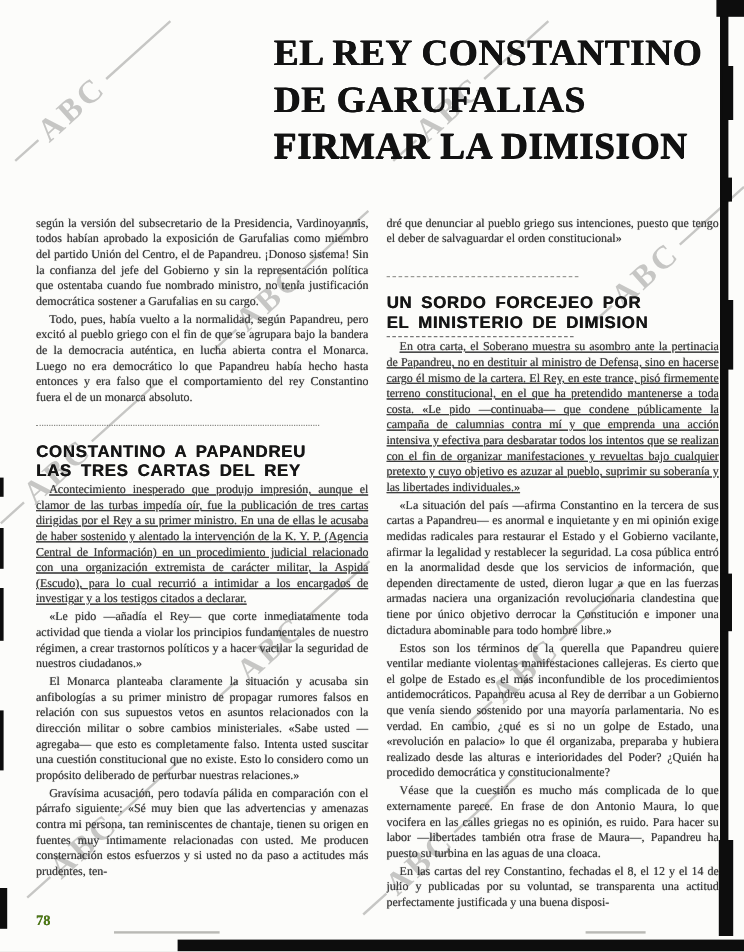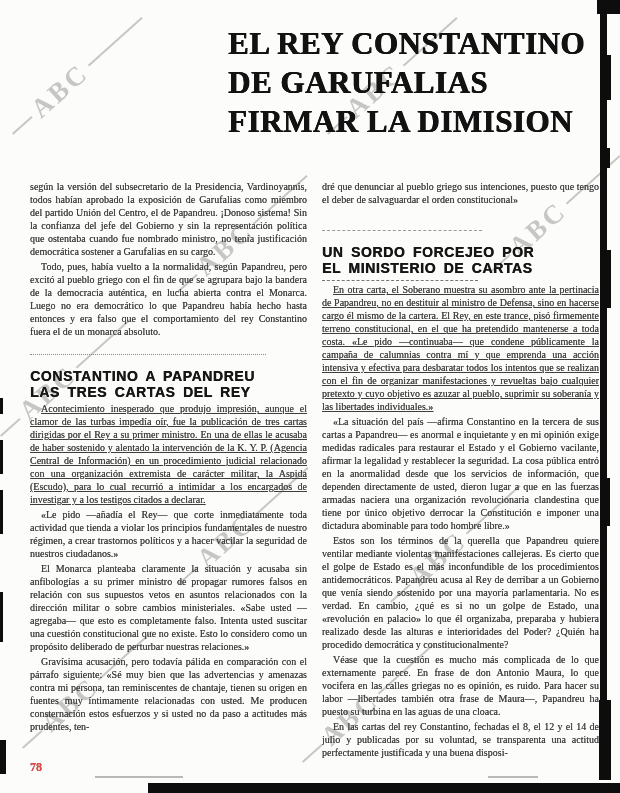--- a/index.html
+++ b/index.html
@@ -50,21 +50,21 @@
     font-family:"Liberation Serif", serif;
     font-weight:bold;font-size:27px;letter-spacing:3px;
     white-space:nowrap;pointer-events:none;
   }
   .wm::before{content:"";width:26px;border-top:2.5px solid #9b9b99;margin-right:5px;}
   .wm::after{content:"";width:72px;border-top:2.5px solid #9b9b99;margin-left:5px;}
   
   .pagenum{
     position:absolute;left:30px;top:760px;
     font-family:"Liberation Serif", serif;font-weight:bold;
-    font-size:12px;color:#ef4444;text-shadow:0 0 .5px rgba(58,58,58,.8);
+    font-size:12px;color:#4d7c0f;text-shadow:0 0 .5px rgba(58,58,58,.8);
   }
   
   .ink{position:absolute;background:#0d0d0d;}
   .ink-soft{position:absolute;background:#b9b9b5;}
 </style>
 </head>
 <body>
 
 <div class="page">
 
@@ -114,21 +114,21 @@
     <p>«Le pido —añadía el Rey— que corte inmediatamente toda actividad que tienda a violar los principios fundamentales de nuestro régimen, a crear trastornos políticos y a hacer vacilar la seguridad de nuestros ciudadanos.»</p>
     <p>El Monarca planteaba claramente la situación y acusaba sin anfibologías a su primer ministro de propagar rumores falsos en relación con sus supuestos vetos en asuntos relacionados con la dirección militar o sobre cambios ministeriales. «Sabe usted —agregaba— que esto es completamente falso. Intenta usted suscitar una cuestión constitucional que no existe. Esto lo considero como un propósito deliberado de perturbar nuestras relaciones.»</p>
     <p>Gravísima acusación, pero todavía pálida en comparación con el párrafo siguiente: «Sé muy bien que las advertencias y amenazas contra mi persona, tan reminiscentes de chantaje, tienen su origen en fuentes muy íntimamente relacionadas con usted. Me producen consternación estos esfuerzos y si usted no da paso a actitudes más prudentes, ten-</p>
   </div>
 
   <div class="col col-right">
     <p class="noindent">dré que denunciar al pueblo griego sus intenciones, puesto que tengo el deber de salvaguardar el orden constitucional»</p>
     <div class="rule rule-above-right"></div>
     <h2 class="subhead">
       <div>UN SORDO FORCEJEO POR</div>
-      <div>EL MINISTERIO DE CARTAS</div>
+      <div>EL MINISTERIO DE DIMISION</div>
     </h2>
     <div class="rule rule-below-right"></div>
     <p class="gap-before">En otra carta, el Soberano muestra su asombro ante la pertinacia de Papandreu, no en destituir al ministro de Defensa, sino en hacerse cargo él mismo de la cartera. El Rey, en este trance, pisó firmemente terreno constitucional, en el que ha pretendido mantenerse a toda costa. «Le pido —continuaba— que condene públicamente la campaña de calumnias contra mí y que emprenda una acción intensiva y efectiva para desbaratar todos los intentos que se realizan con el fin de organizar manifestaciones y revueltas bajo cualquier pretexto y cuyo objetivo es azuzar al pueblo, suprimir su soberanía y las libertades individuales.»</p>
     <p>«La situación del país —afirma Constantino en la tercera de sus cartas a Papandreu— es anormal e inquietante y en mi opinión exige medidas radicales para restaurar el Estado y el Gobierno vacilante, afirmar la legalidad y restablecer la seguridad. La cosa pública entró en la anormalidad desde que los servicios de información, que dependen directamente de usted, dieron lugar a que en las fuerzas armadas naciera una organización revolucionaria clandestina que tiene por único objetivo derrocar la Constitución e imponer una dictadura abominable para todo hombre libre.»</p>
     <p>Estos son los términos de la querella que Papandreu quiere ventilar mediante violentas manifestaciones callejeras. Es cierto que el golpe de Estado es el más inconfundible de los procedimientos antidemocráticos. Papandreu acusa al Rey de derribar a un Gobierno que venía siendo sostenido por una mayoría parlamentaria. No es verdad. En cambio, ¿qué es si no un golpe de Estado, una «revolución en palacio» lo que él organizaba, preparaba y hubiera realizado desde las alturas e interioridades del Poder? ¿Quién ha procedido democrática y constitucionalmente?</p>
     <p>Véase que la cuestión es mucho más complicada de lo que externamente parece. En frase de don Antonio Maura, lo que vocifera en las calles griegas no es opinión, es ruido. Para hacer su labor —libertades también otra frase de Maura—, Papandreu ha puesto su turbina en las aguas de una cloaca.</p>
     <p>En las cartas del rey Constantino, fechadas el 8, el 12 y el 14 de julio y publicadas por su voluntad, se transparenta una actitud perfectamente justificada y una buena disposi-</p>
   </div>
 
   <div class="pagenum">78</div>

